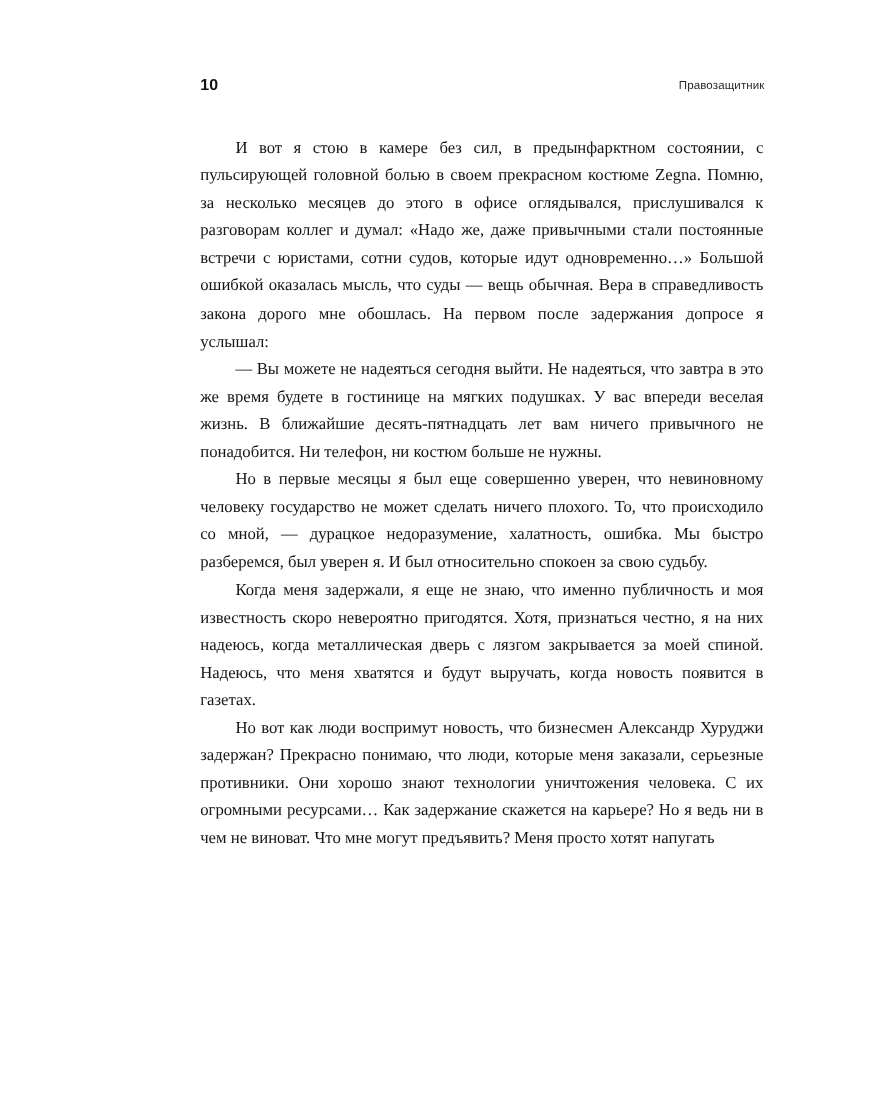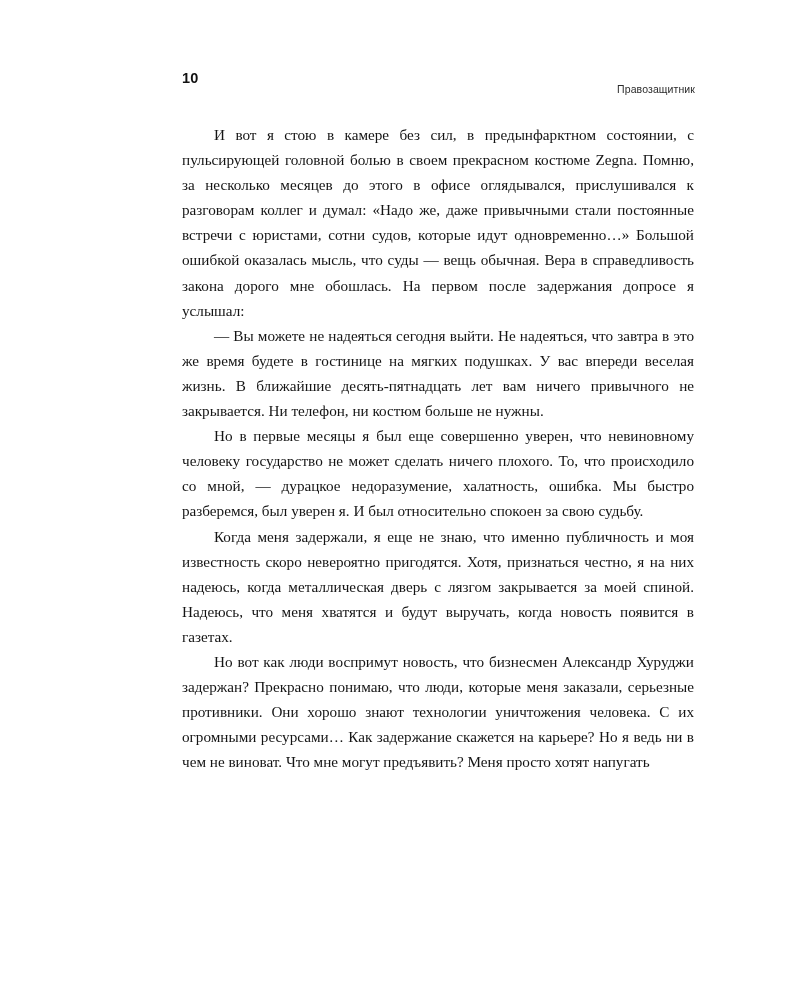--- a/index.html
+++ b/index.html
@@ -31,21 +31,21 @@
   .folio {
     font-family: "Liberation Sans", sans-serif;
     font-weight: bold;
     font-size: 14.5px;
     color: #111111;
     letter-spacing: 0.2px;
   }
   .running-title {
     position: absolute;
     right: -1px;
-    top: 13px;
+    top: 2px;
     font-family: "Liberation Sans", sans-serif;
     font-size: 10.5px;
     color: #2b2b2b;
     letter-spacing: 0.1px;
     white-space: nowrap;
   }
   .body-text {
     font-size: 15.2px;
     line-height: 25.1px;
     text-align: justify;
@@ -66,19 +66,19 @@
 
 <div class="page">
 
   <div class="running-head">
     <span class="folio">10</span>
     <span class="running-title">Правозащитник</span>
   </div>
 
   <div class="body-text">
     <p>И вот я стою в камере без сил, в предынфарктном состоянии, с пульсирующей головной болью в своем прекрасном костюме Zegna. Помню, за несколько месяцев до этого в офисе оглядывался, прислушивался к разговорам коллег и думал: «Надо же, даже привычными стали постоянные встречи с юристами, сотни судов, которые идут одновременно…» Большой ошибкой оказалась мысль, что суды — вещь обычная. Вера в справедливость закона дорого мне обошлась. На первом после задержания допросе я услышал:</p>
-    <p class="dialogue">— Вы можете не надеяться сегодня выйти. Не надеяться, что завтра в это же время будете в гостинице на мягких подушках. У вас впереди веселая жизнь. В ближайшие десять-пятнадцать лет вам ничего привычного не закрывается. Ни телефон, ни костюм больше не нужны.</p>
+    <p class="dialogue">— Вы можете не надеяться сегодня выйти. Не надеяться, что завтра в это же время будете в гостинице на мягких подушках. У вас впереди веселая жизнь. В ближайшие десять-пятнадцать лет вам ничего привычного не понадобится. Ни телефон, ни костюм больше не нужны.</p>
     <p>Но в первые месяцы я был еще совершенно уверен, что невиновному человеку государство не может сделать ничего плохого. То, что происходило со мной, — дурацкое недоразумение, халатность, ошибка. Мы быстро разберемся, был уверен я. И был относительно спокоен за свою судьбу.</p>
     <p>Когда меня задержали, я еще не знаю, что именно публичность и моя известность скоро невероятно пригодятся. Хотя, признаться честно, я на них надеюсь, когда металлическая дверь с лязгом закрывается за моей спиной. Надеюсь, что меня хватятся и будут выручать, когда новость появится в газетах.</p>
     <p>Но вот как люди воспримут новость, что бизнесмен Александр Хуруджи задержан? Прекрасно понимаю, что люди, которые меня заказали, серьезные противники. Они хорошо знают технологии уничтожения человека. С их огромными ресурсами… Как задержание скажется на карьере? Но я ведь ни в чем не виноват. Что мне могут предъявить? Меня просто хотят напугать</p>
   </div>
 
 </div>
 
 </body></html>

